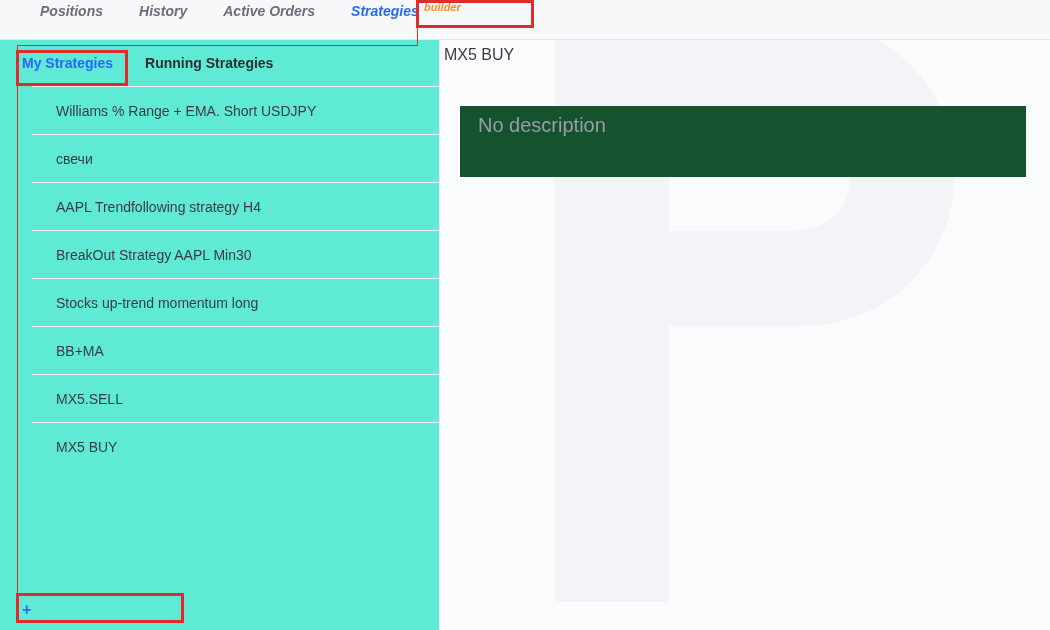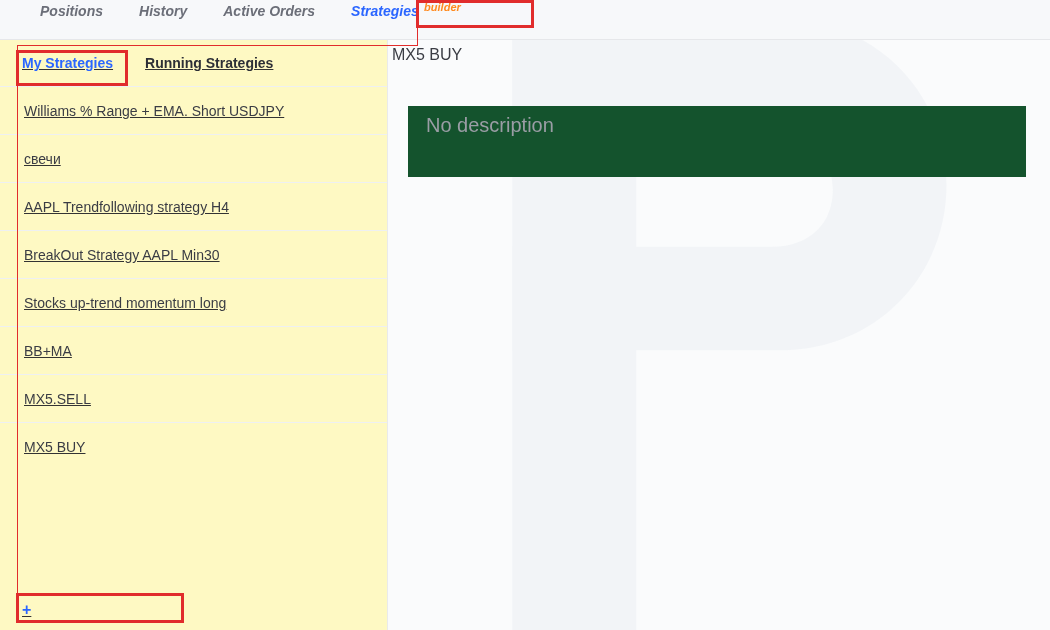--- a/index.html
+++ b/index.html
@@ -54,46 +54,46 @@
   .red-line.v1 { top: 28px; left: 417px; width: 1px; height: 17px; }
   .red-line.h1 { top: 45px; left: 17px; width: 401px; height: 1px; }
   .red-line.v2 { top: 45px; left: 17px; width: 1px; height: 7px; }
   .red-line.v3 { top: 86px; left: 17px; width: 1px; height: 507px; }
 
   .body-area {
     display: flex;
     height: calc(630px - 40px);
   }
   .sidebar {
-    width: 388px;
+    width: 440px;
     border-right: 1px solid #e9eaec;
-    background: #fef9c3;
+    background: #5eead4;
     display: flex;
     flex-direction: column;
-    text-decoration: underline;
   }
   .sub-tabs {
     display: flex;
     align-items: center;
     height: 46px;
     padding-left: 6px;
   }
   .sub-tab {
     padding: 0 16px;
     font-size: 14px;
     font-weight: 700;
     height: 46px;
     line-height: 46px;
     color: #2d2f36;
     cursor: pointer;
   }
   .sub-tab.active { color: #2b66ff; }
   .strategy-list {
     flex: 1;
     overflow: hidden;
+    padding-left: 32px;
   }
   .strategy-item {
     height: 48px;
     line-height: 48px;
     padding-left: 24px;
     font-size: 14px;
     color: #3a3c44;
     border-top: 1px solid #eef0f2;
     cursor: pointer;
     white-space: nowrap;

